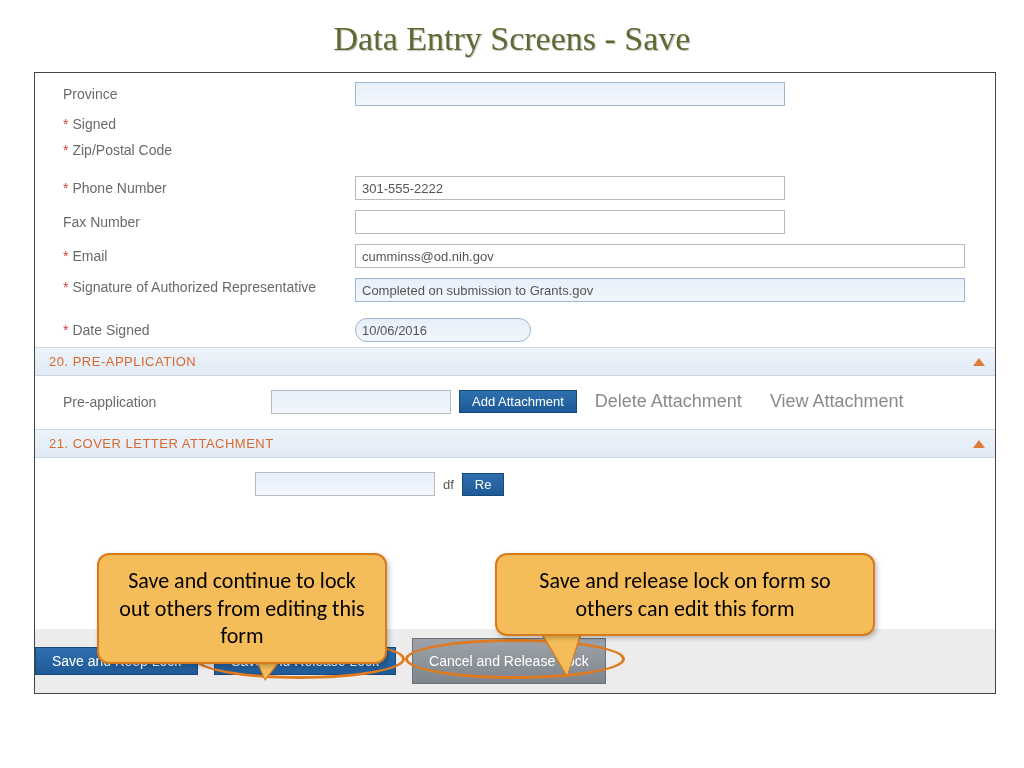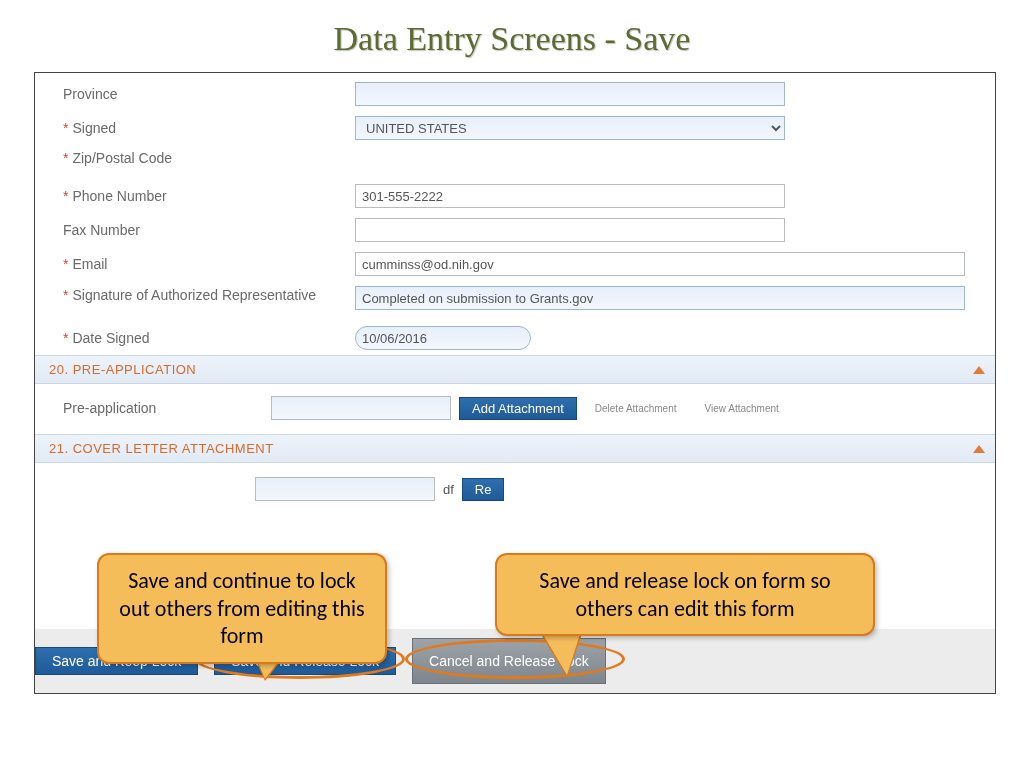--- a/index.html
+++ b/index.html
@@ -103,21 +103,21 @@
     border: 1px solid #174a7c;
     font-size: 13px;
     padding: 3px 12px;
     cursor: pointer;
     white-space: nowrap;
   }
   .btn-ghost {
     background: none;
     border: none;
     color: #8a8a8a;
-    font-size: 10px;
+    font-size: 18px;
     padding: 3px 10px;
     cursor: pointer;
     white-space: nowrap;
   }
   .footer-bar {
     position: absolute;
     left: 0; right: 0; bottom: 0;
     height: 64px;
     background: #ececec;
     display: flex;
@@ -220,25 +220,20 @@
         </div>
       <div class="ctl">
           <div class="readonly short"></div>
         </div>
     </div>
     <div class="row">
       <div class="lbl">
           <span class="star">*</span>
           <span>Signed</span>
         </div>
-      <div class="ctl">
-        <select class="short">
-          <option>UNITED STATES</option>
-        </select>
-      </div>
     </div>
     <div class="row">
       <div class="lbl">
           <span class="star">*</span>
           <span>Zip/Postal Code</span>
         </div>
     </div>
     <div style="height:8px"></div>
     <div class="row">
       <div class="lbl">

